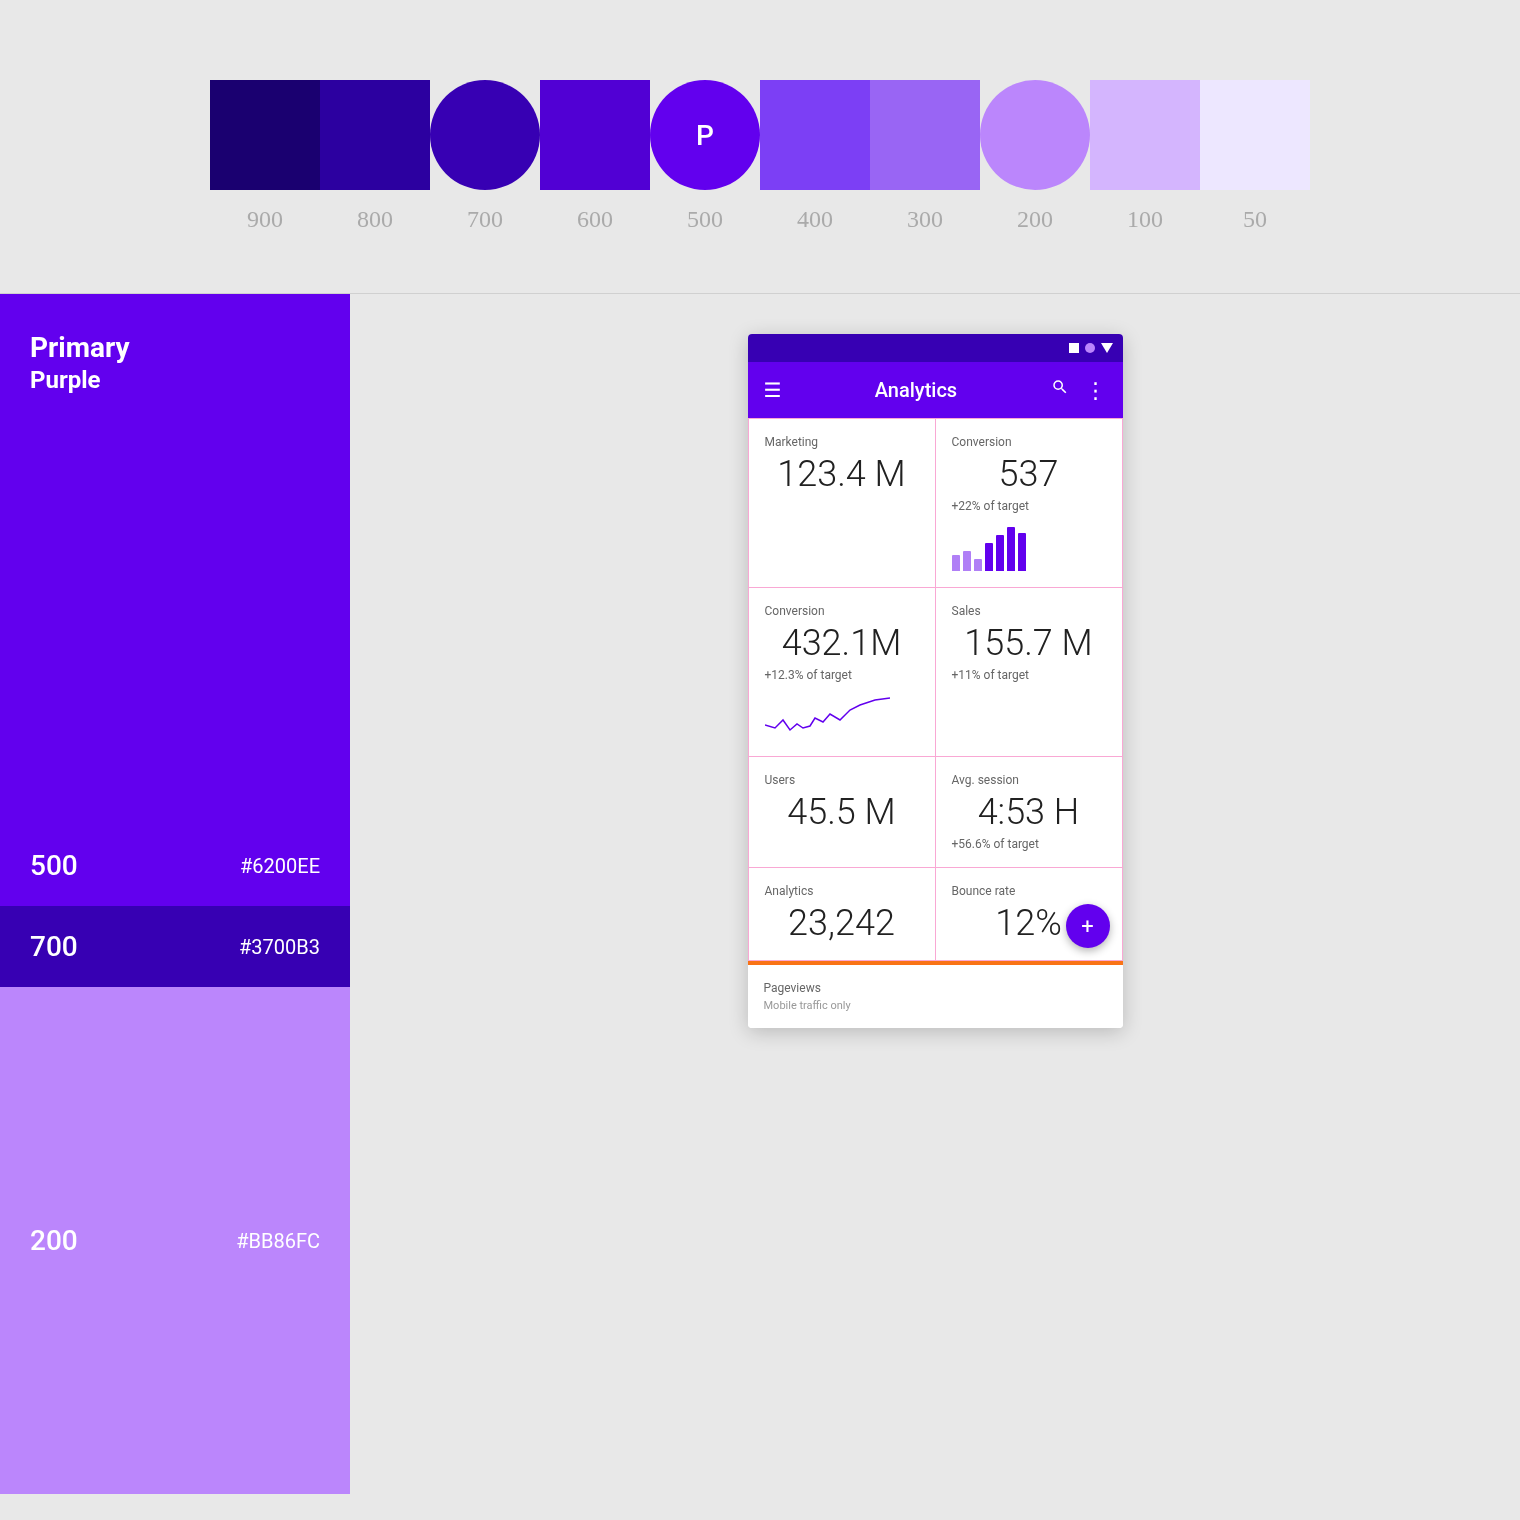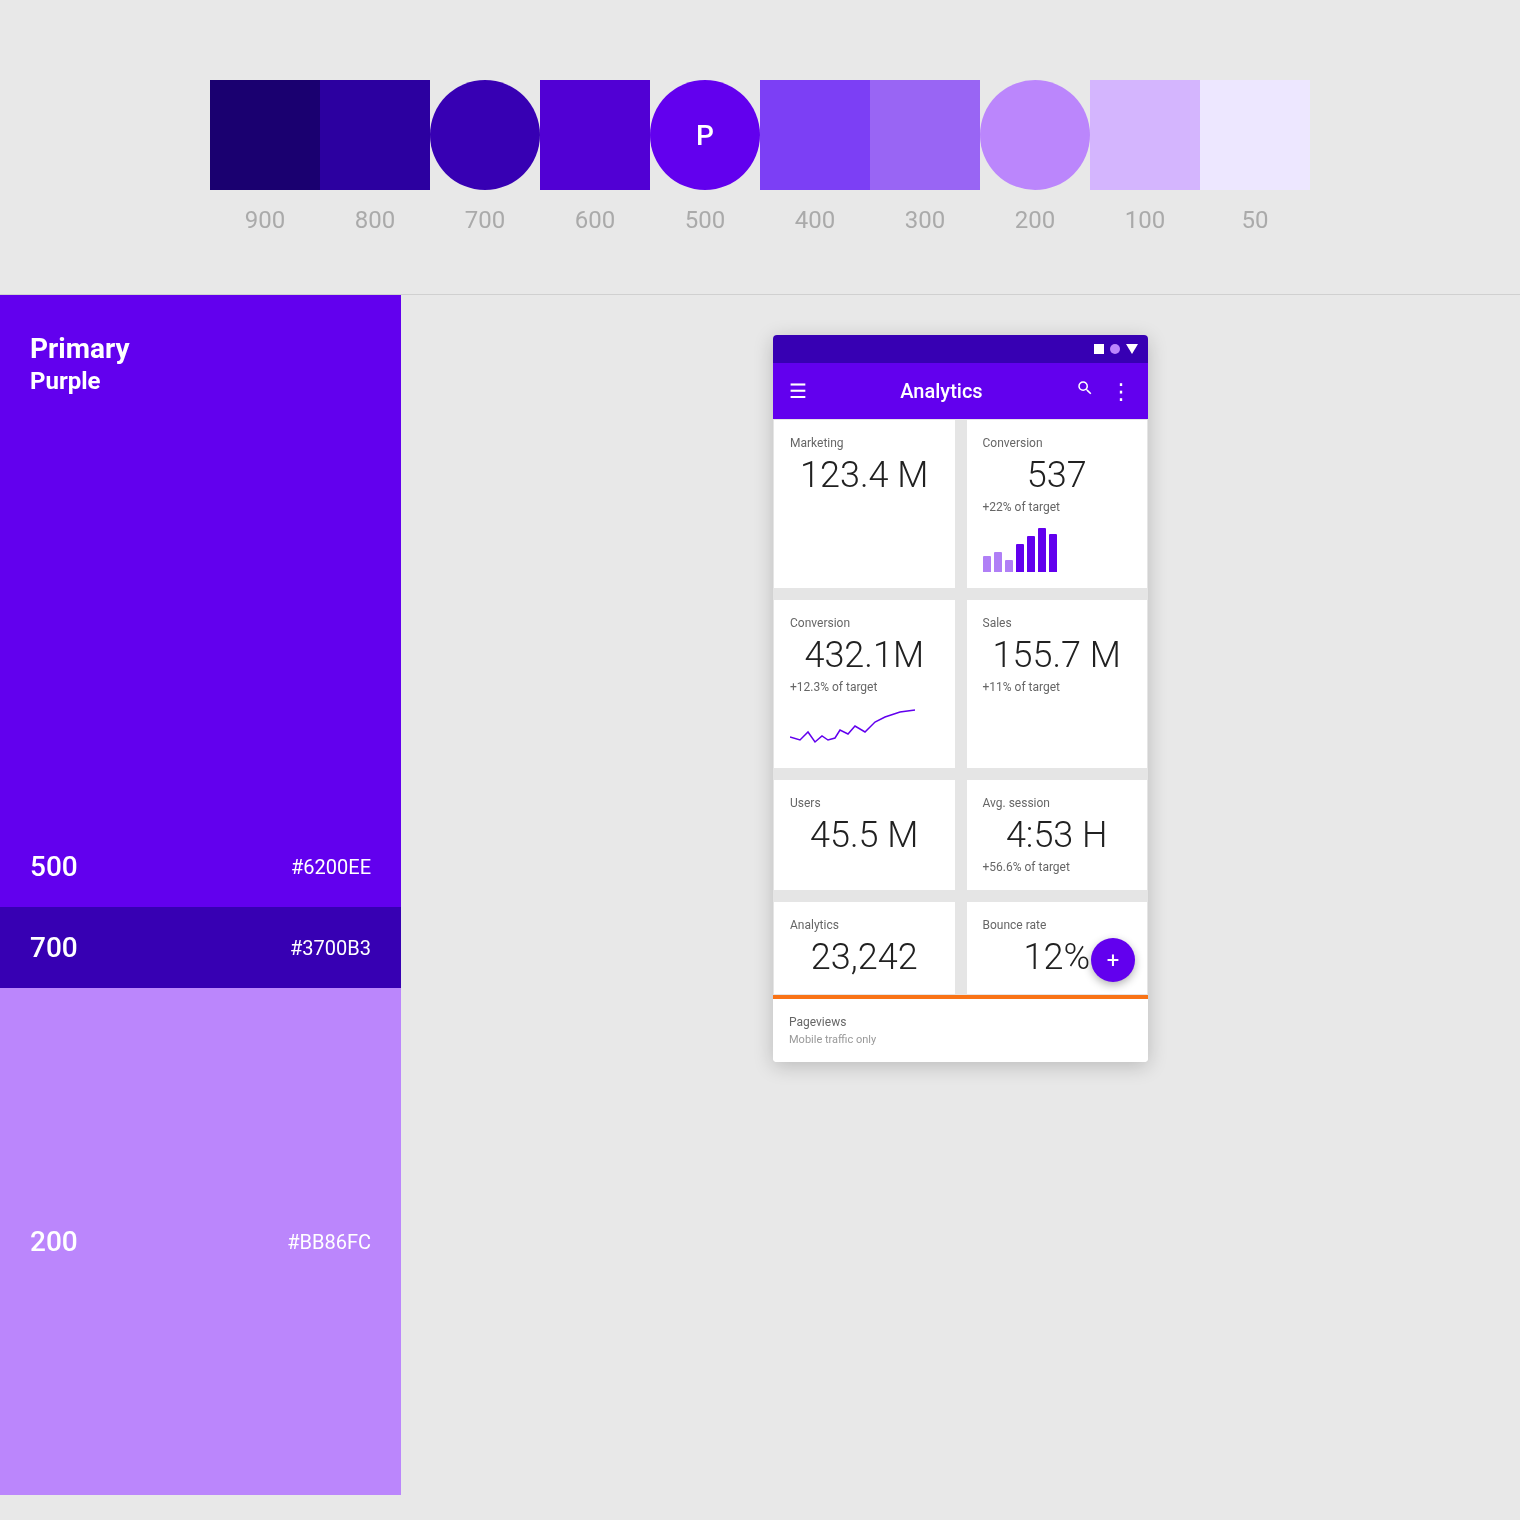--- a/index.html
+++ b/index.html
@@ -36,20 +36,21 @@
       position: relative;
     }
 
     .swatch.square { border-radius: 0; }
     .swatch.circle { border-radius: 50%; }
 
     .palette-labels {
       display: flex;
       gap: 0;
       margin-top: 16px;
+      font-family: Liberation Serif, serif;
     }
 
     .palette-labels .pl {
       width: 110px;
       text-align: center;
       font-size: 24px;
       color: #aaa;
     }
 
     
@@ -60,21 +61,21 @@
     }
 
     
     .color-blocks-section {
       display: flex;
       width: 100%;
     }
 
     
     .left-panel {
-      width: 401px;
+      width: 350px;
       min-height: 1200px;
       display: flex;
       flex-direction: column;
     }
 
     .primary-purple-header {
       background: #6200EE;
       padding: 36px 30px;
       flex: 1;
       min-height: 500px;
@@ -218,22 +219,22 @@
     .app-bar-icon {
       color: white;
       font-size: 18px;
       cursor: pointer;
     }
 
     
     .cards-grid {
       display: grid;
       grid-template-columns: 1fr 1fr;
-      gap: 12px;
-      background: #e5e5e5;
+      gap: 1px;
+      background: #f9a8d4;
       padding: 1px;
     }
 
     .card {
       background: white;
       padding: 16px;
       position: relative;
     }
 
     .card-label {

